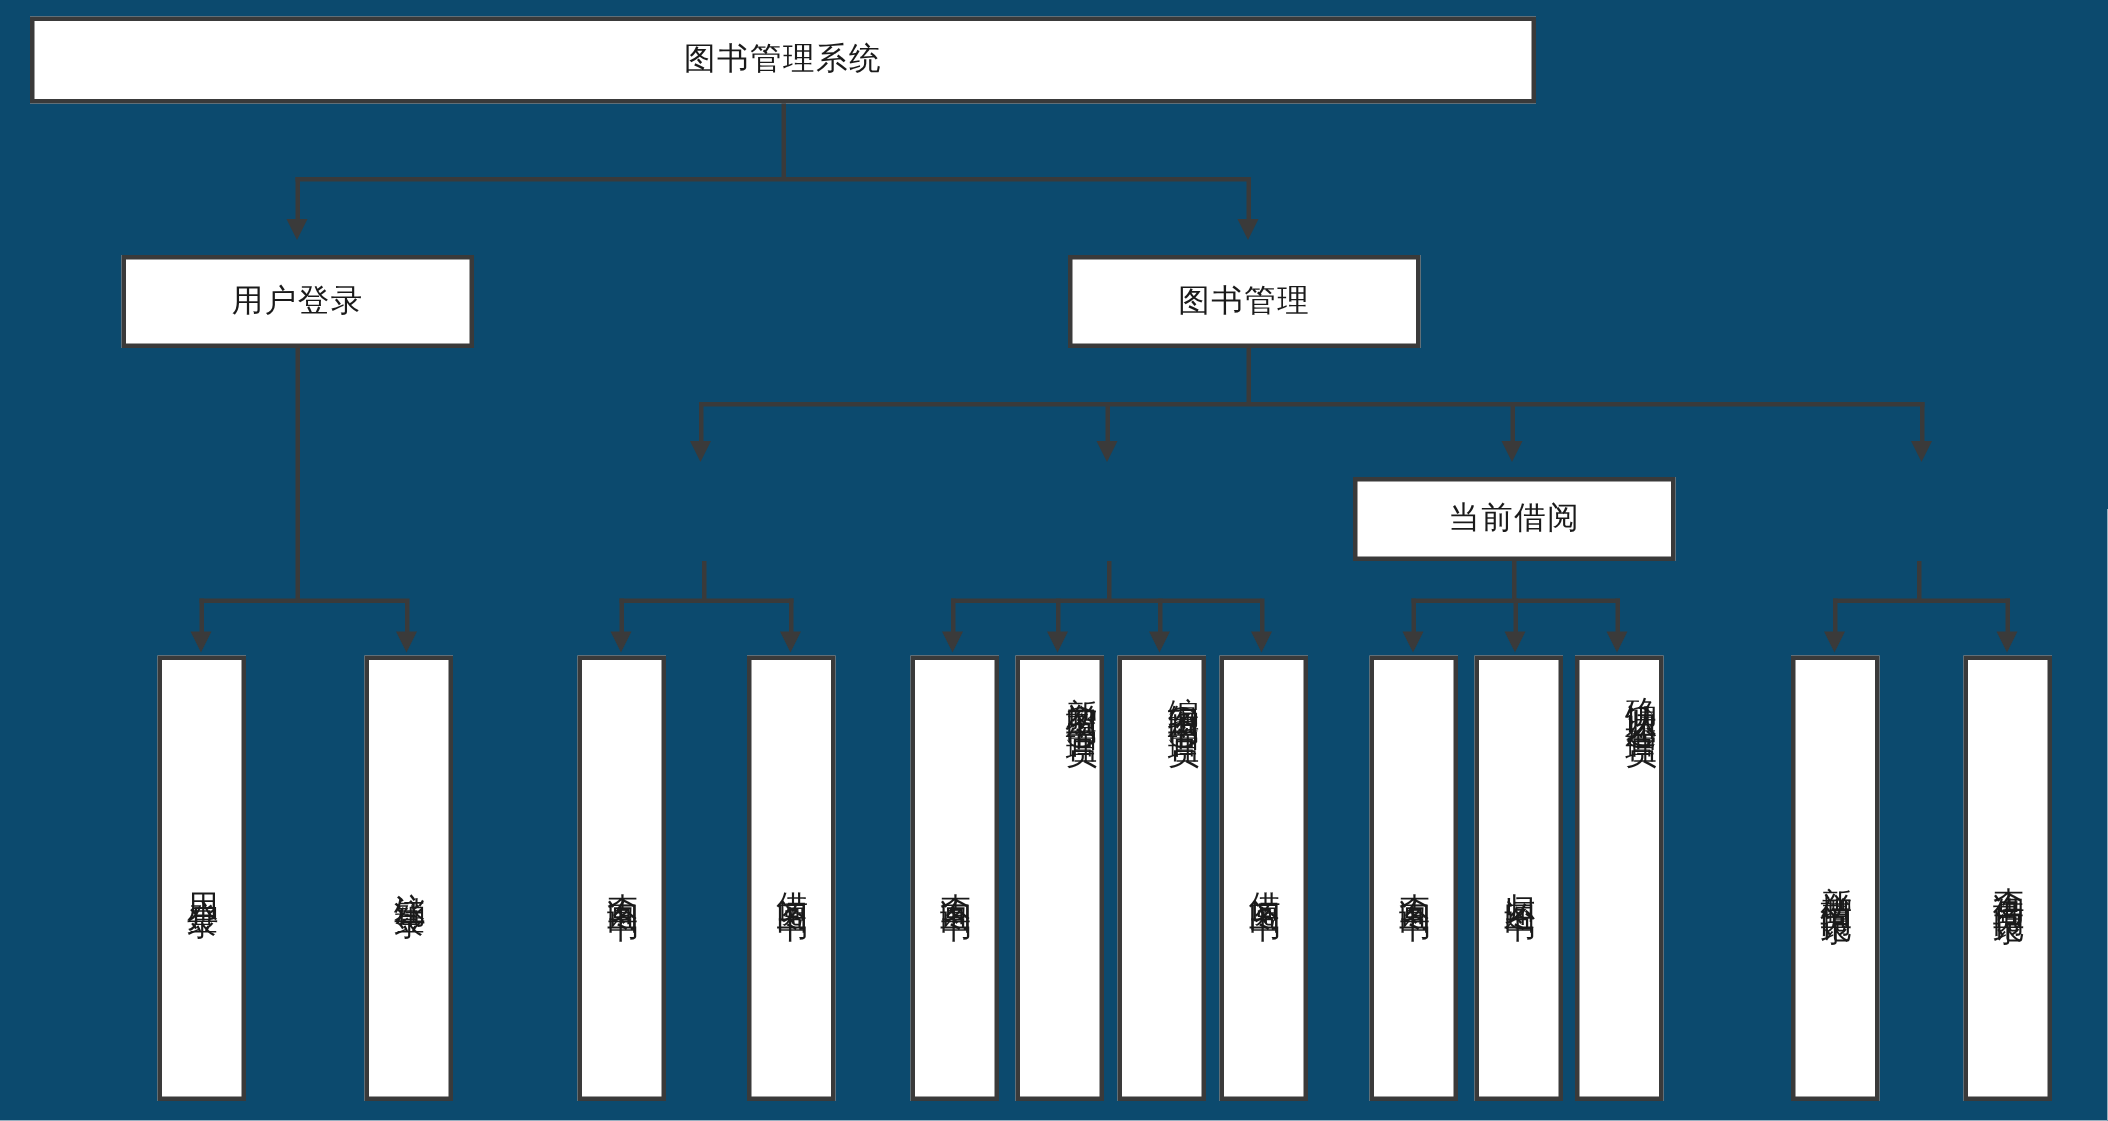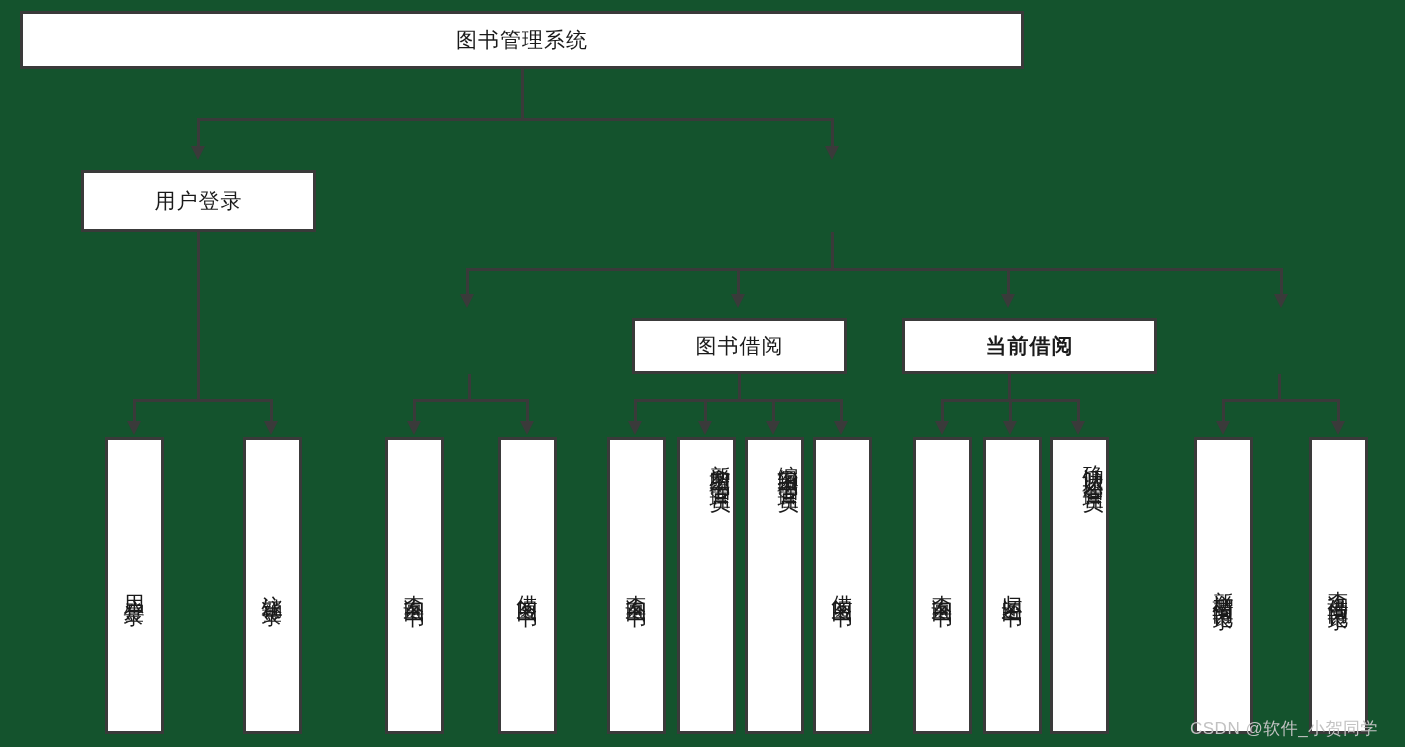--- a/index.html
+++ b/index.html
@@ -7,21 +7,21 @@
     padding: 0;
     background: #ffffff;
   }
   body {
     font-family: "Liberation Sans", "DejaVu Sans", sans-serif;
   }
   #canvas {
     position: relative;
     width: 1405px;
     height: 747px;
-    background: #14532d;
+    background: #0c4a6e;
     overflow: hidden;
   }
   .node {
     position: absolute;
     box-sizing: border-box;
     border: 3px solid #3a3a3a;
     background: #ffffff;
     display: flex;
     align-items: center;
     justify-content: center;
@@ -89,44 +89,44 @@
   <div class="hline" style="left:197px; top:118px; width:637px; height:3px;"></div>
 
   <div class="vline" style="left:197px; top:118px; width:3px; height:30px;"></div>
   <div class="arrow" style="left:191px; top:146px;"></div>
   <div class="vline" style="left:831px; top:118px; width:3px; height:30px;"></div>
   <div class="arrow" style="left:825px; top:146px;"></div>
 
   <div class="node horiz" style="left:81px; top:170px; width:235px; height:62px;">
     <span>用户登录</span>
   </div>
+  <div class="node horiz" style="left:712px; top:170px; width:235px; height:62px;">
+    <span>图书管理</span>
+  </div>
 
   <div class="vline" style="left:197px; top:232px; width:3px; height:169px;"></div>
   <div class="hline" style="left:133px; top:399px; width:137px; height:3px;"></div>
   <div class="vline" style="left:133px; top:399px; width:3px; height:24px;"></div>
   <div class="arrow" style="left:127px; top:421px;"></div>
   <div class="vline" style="left:270px; top:399px; width:3px; height:24px;"></div>
   <div class="arrow" style="left:264px; top:421px;"></div>
 
   <div class="vline" style="left:831px; top:232px; width:3px; height:38px;"></div>
   <div class="hline" style="left:466px; top:268px; width:817px; height:3px;"></div>
 
   <div class="vline" style="left:466px; top:268px; width:3px; height:28px;"></div>
   <div class="arrow" style="left:460px; top:294px;"></div>
   <div class="vline" style="left:737px; top:268px; width:3px; height:28px;"></div>
   <div class="arrow" style="left:731px; top:294px;"></div>
   <div class="vline" style="left:1007px; top:268px; width:3px; height:28px;"></div>
   <div class="arrow" style="left:1001px; top:294px;"></div>
   <div class="vline" style="left:1280px; top:268px; width:3px; height:28px;"></div>
   <div class="arrow" style="left:1274px; top:294px;"></div>
 
-  <div class="node horiz" style="left:632px; top:318px; width:215px; height:56px;">
-    <span>图书借阅</span>
-  </div>
-  <div class="node horiz" style="left:902px; top:318px; width:255px; height:56px;font-weight:bold;">
+  <div class="node horiz" style="left:902px; top:318px; width:215px; height:56px;">
     <span>当前借阅</span>
   </div>
 
   <div class="vline" style="left:468px; top:374px; width:3px; height:28px;"></div>
   <div class="hline" style="left:413px; top:399px; width:116px; height:3px;"></div>
   <div class="vline" style="left:413px; top:399px; width:3px; height:24px;"></div>
   <div class="arrow" style="left:407px; top:421px;"></div>
   <div class="vline" style="left:526px; top:399px; width:3px; height:24px;"></div>
   <div class="arrow" style="left:520px; top:421px;"></div>
 
@@ -194,17 +194,14 @@
     <span>确认归还（管理员）</span>
   </div>
 
   <div class="node vert centered" style="left:1194px; top:437px; width:59px; height:297px;">
     <span>新增借阅记录</span>
   </div>
   <div class="node vert centered" style="left:1309px; top:437px; width:59px; height:297px;">
     <span>查询借阅记录</span>
   </div>
 
-  <div class="watermark" style="left:1190px; top:717px;">
-    <span>CSDN @软件_小贺同学</span>
-  </div>
 
 </div>
 
 </body></html>

